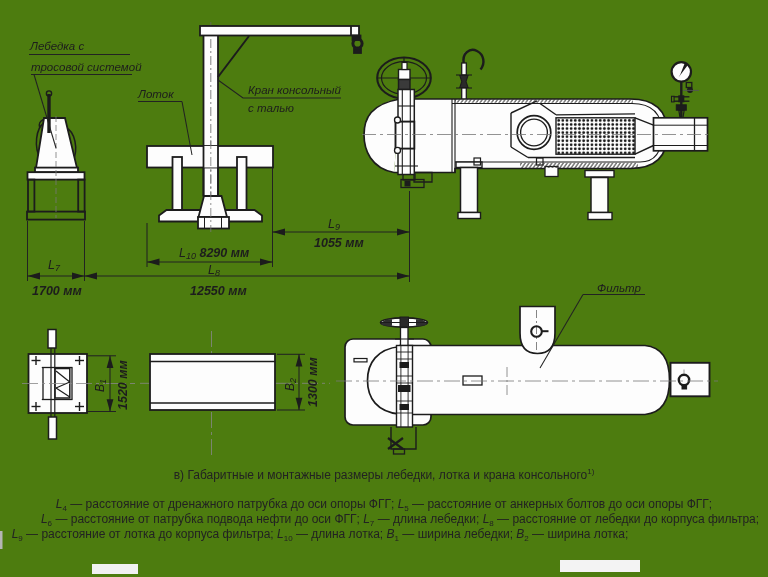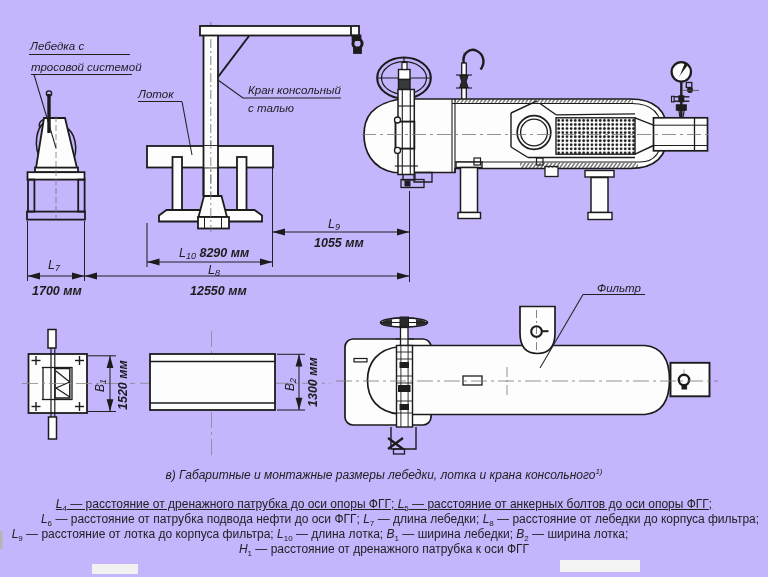--- a/index.html
+++ b/index.html
@@ -1,16 +1,16 @@
 <!DOCTYPE html>
 <html><head>
 <meta charset="utf-8">
 <style>
 html,body{margin:0;padding:0;}
-#page{position:relative;width:768px;height:577px;background:#c4b5fd;font-family:"Liberation Sans",sans-serif;overflow:hidden;filter:blur(0.28px);}
+#page{position:relative;width:768px;height:577px;background:#4d7c0f;font-family:"Liberation Sans",sans-serif;overflow:hidden;filter:blur(0.28px);}
 .txt{position:absolute;color:#1d1d1d;}
 .cap{font-size:12px;color:#222;}
 svg{position:absolute;left:0;top:0;}
 </style>
 </head>
 <body>
 <div id="page">
 <svg width="768" height="577" viewBox="0 0 768 577" fill="none" stroke="none">
 
 <g stroke="#1c1c1c" stroke-width="1.8" fill="none">
@@ -335,18 +335,17 @@
     <text x="190" y="295">12550 мм</text>
     <text x="314" y="247">1055 мм</text>
   </g>
   <text transform="translate(104,392) rotate(-90)" font-size="12">B<tspan font-size="9" dy="2">1</tspan></text>
   <text transform="translate(127,410) rotate(-90)" font-size="12.5" font-weight="bold">1520 мм</text>
   <text transform="translate(294,391) rotate(-90)" font-size="12">B<tspan font-size="9" dy="2">2</tspan></text>
   <text transform="translate(317,407) rotate(-90)" font-size="12.5" font-weight="bold">1300 мм</text>
 </g>
 </svg>
 
-<div class="txt cap" style="left:0;width:768px;top:467px;text-align:center;font-style:italic;">в)&nbsp;Габаритные и монтажные размеры лебедки, лотка и крана консольного<sup style="font-size:8px;">1)</sup></div>
-<div class="txt cap" style="left:0;width:768px;top:497px;text-align:center;text-decoration:underline;"><i>L</i><sub style="font-size:8px;">4</sub> — расстояние от дренажного патрубка до оси опоры ФГГ; <i>L</i><sub style="font-size:8px;">5</sub> — расстояние от анкерных болтов до оси опоры ФГГ;</div>
+<div class="txt cap" style="left:0;width:768px;top:467px;text-align:center;">в)&nbsp;Габаритные и монтажные размеры лебедки, лотка и крана консольного<sup style="font-size:8px;">1)</sup></div>
+<div class="txt cap" style="left:0;width:768px;top:497px;text-align:center;"><i>L</i><sub style="font-size:8px;">4</sub> — расстояние от дренажного патрубка до оси опоры ФГГ; <i>L</i><sub style="font-size:8px;">5</sub> — расстояние от анкерных болтов до оси опоры ФГГ;</div>
 <div class="txt cap" style="left:16px;width:768px;top:512px;text-align:center;"><i>L</i><sub style="font-size:8px;">6</sub> — расстояние от патрубка подвода нефти до оси ФГГ; <i>L</i><sub style="font-size:8px;">7</sub> — длина лебедки; <i>L</i><sub style="font-size:8px;">8</sub> — расстояние от лебедки до корпуса фильтра;</div>
 <div class="txt cap" style="left:0;width:640px;top:527px;text-align:center;"><i>L</i><sub style="font-size:8px;">9</sub> — расстояние от лотка до корпуса фильтра; <i>L</i><sub style="font-size:8px;">10</sub> — длина лотка; <i>B</i><sub style="font-size:8px;">1</sub> — ширина лебедки; <i>B</i><sub style="font-size:8px;">2</sub> — ширина лотка;</div>
-<div class="txt cap" style="left:0;width:768px;top:542px;text-align:center;"><i>H</i><sub style="font-size:8px;">1</sub> — расстояние от дренажного патрубка к оси ФГГ</div>
 </div>
 
 </body></html>

